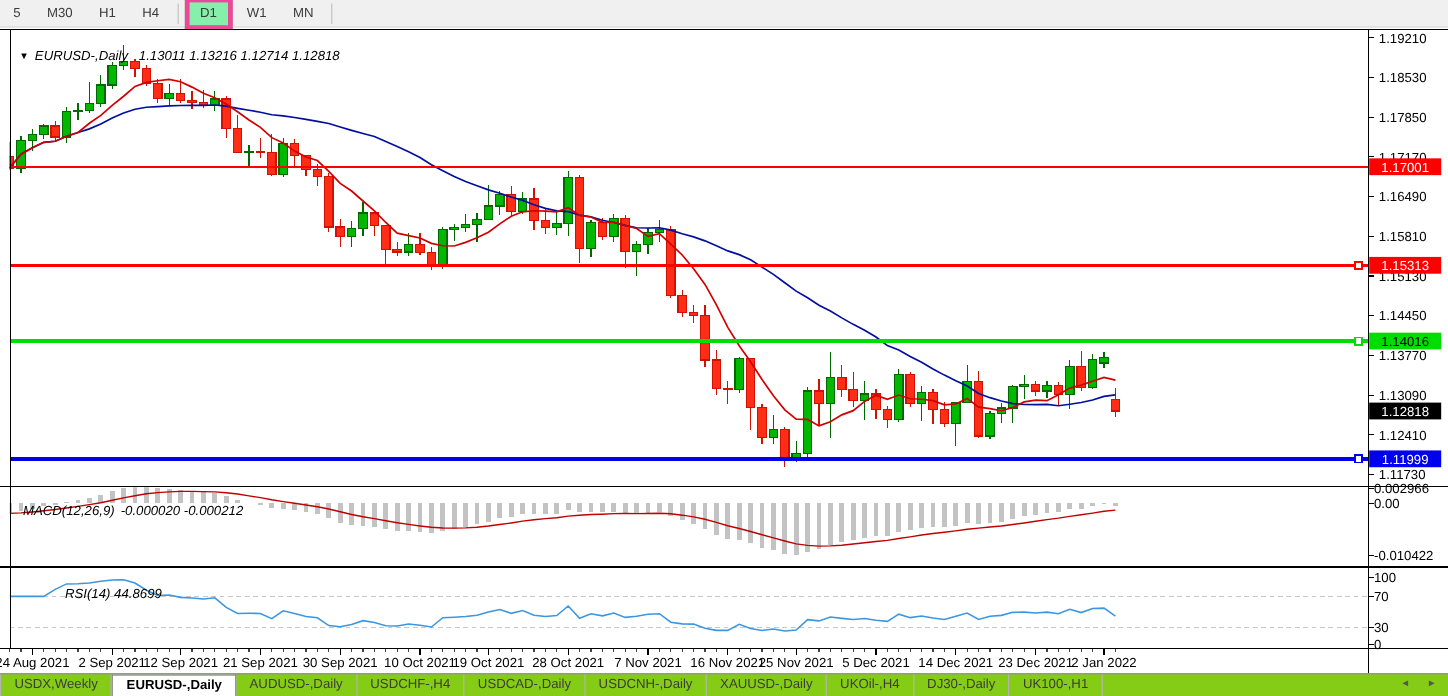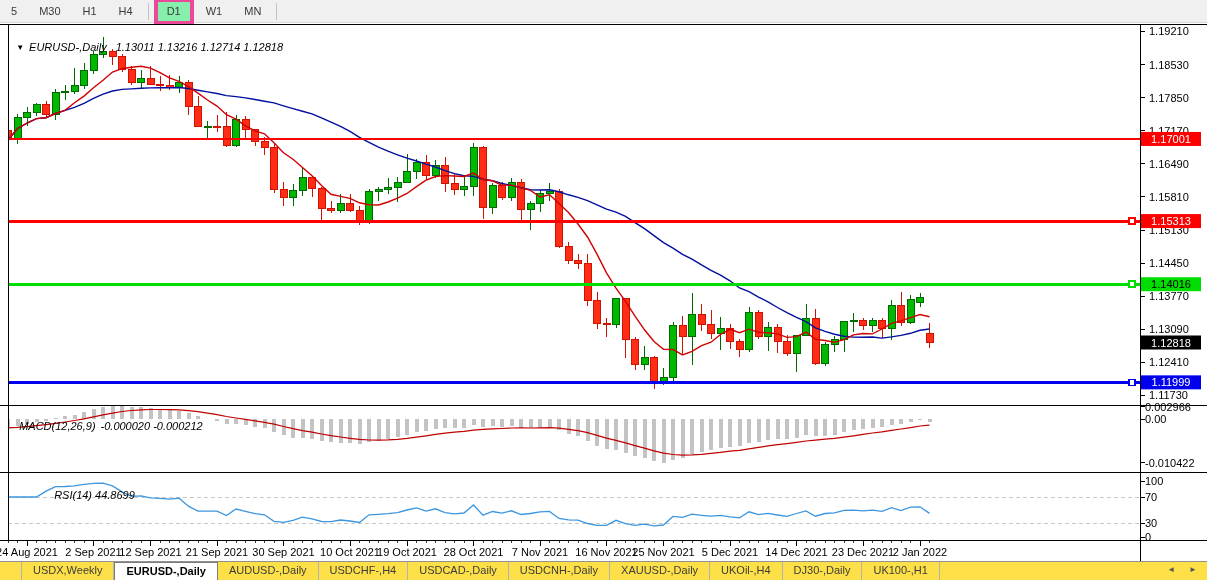--- a/index.html
+++ b/index.html
@@ -14,23 +14,23 @@
   .tf-sep{width:1px;height:17px;background:#c2c2c2;margin:0 4px;}
   
   .ovl{position:absolute;font-size:11px;color:#000;white-space:pre;line-height:12px;z-index:3;font-style:italic;}
   #chart-title .arrow{font-size:8px;margin-right:5px;position:relative;top:-1px;}
   #chart-title .vals{margin-left:9px;}
   #macd-label .vals,#rsi-label .vals{margin-left:5px;text-align:center;}
   
   #chart-wrap{position:absolute;top:0;left:0;width:1207px;height:561px;}
   svg{position:absolute;top:0;left:0;}
   
-  #tabbar{position:absolute;top:561px;left:0;width:1207px;height:19px;background:#fde047;
+  #tabbar{position:absolute;top:561px;left:0;width:1207px;height:19px;background:#84cc16;
           border-top:1px solid #919191;display:flex;align-items:flex-start;box-sizing:border-box;
-          padding-left:21px;}
+          }
   .tab{font-size:11px;color:#3c3c3c;padding:2px 11px 6px;border-right:1px solid #b3b3b3;
        line-height:12px;white-space:nowrap;cursor:default;}
   .tab:first-child{border-left:1px solid #b3b3b3;}
   .tab.active{background:#ffffff;border:1px solid #7c7c7c;border-bottom:none;font-weight:bold;
               color:#000;margin-top:0px;padding-top:2px;}
   #tab-arrows{margin-left:auto;display:flex;gap:14px;padding:3px 10px 0 0;}
   .tab-arrow{font-size:8px;color:#555;cursor:default;}
 </style>
 </head>
 <body>

